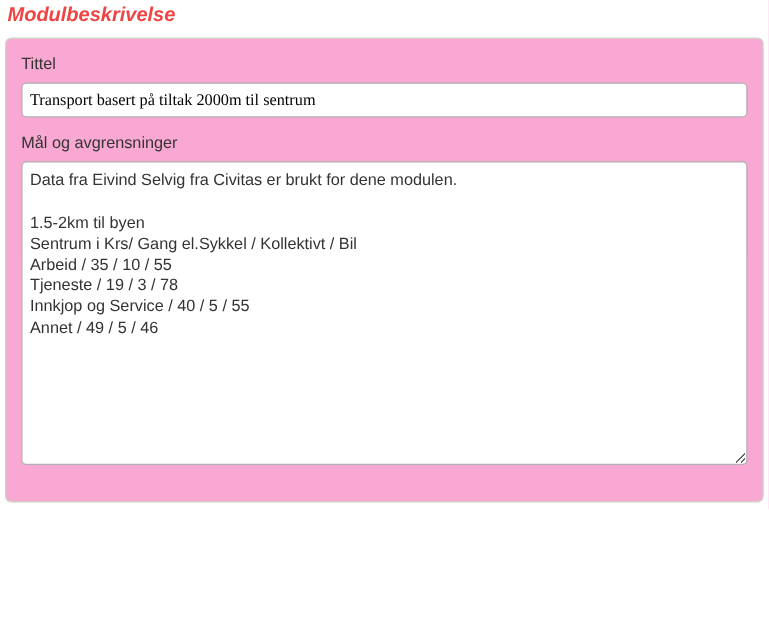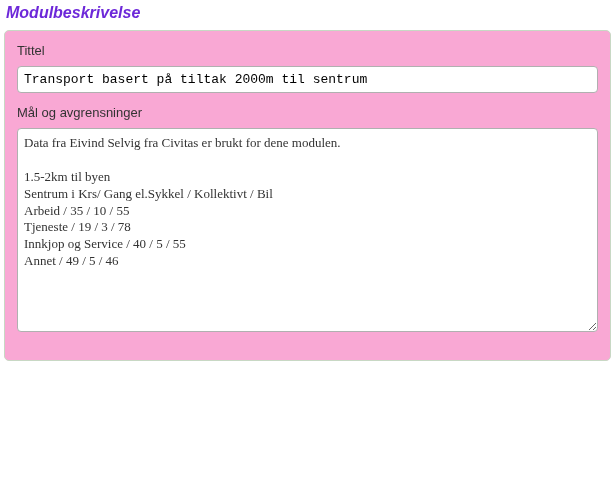--- a/index.html
+++ b/index.html
@@ -12,21 +12,21 @@
       background: #ffffff;
       padding: 4px;
     }
     .module-container {
       width: 607px;
     }
     .module-title {
       font-size: 16px;
       font-weight: bold;
       font-style: italic;
-      color: #6d28d9;
+      color: #ef4444;
       margin-bottom: 8px;
       padding-left: 2px;
     }
     .form-panel {
       background: #f9a8d4;
       border: 1px solid #c8d8c4;
       border-radius: 5px;
       padding: 12px 12px 12px 12px;
     }
     .field-group {
@@ -35,32 +35,32 @@
     .field-label {
       font-size: 13px;
       color: #333;
       margin-bottom: 8px;
       display: block;
     }
     .text-input {
       width: 100%;
       padding: 5px 6px;
       font-size: 13px;
-      font-family: Liberation Mono, monospace;
+      font-family: Liberation Serif, serif;
       border: 1px solid #b0b0b0;
       border-radius: 4px;
       background: #fff;
       color: #000;
     }
     .textarea-input {
       width: 100%;
-      height: 204px;
+      height: 243px;
       padding: 6px;
       font-size: 13px;
-      font-family: Liberation Serif, serif;
+      font-family: Liberation Sans, sans-serif;
       border: 1px solid #b0b0b0;
       border-radius: 4px;
       background: #fff;
       color: #333;
       resize: both;
       line-height: 1.3;
     }
     .save-button {
       margin-top: 14px;
       padding: 8px 18px;

